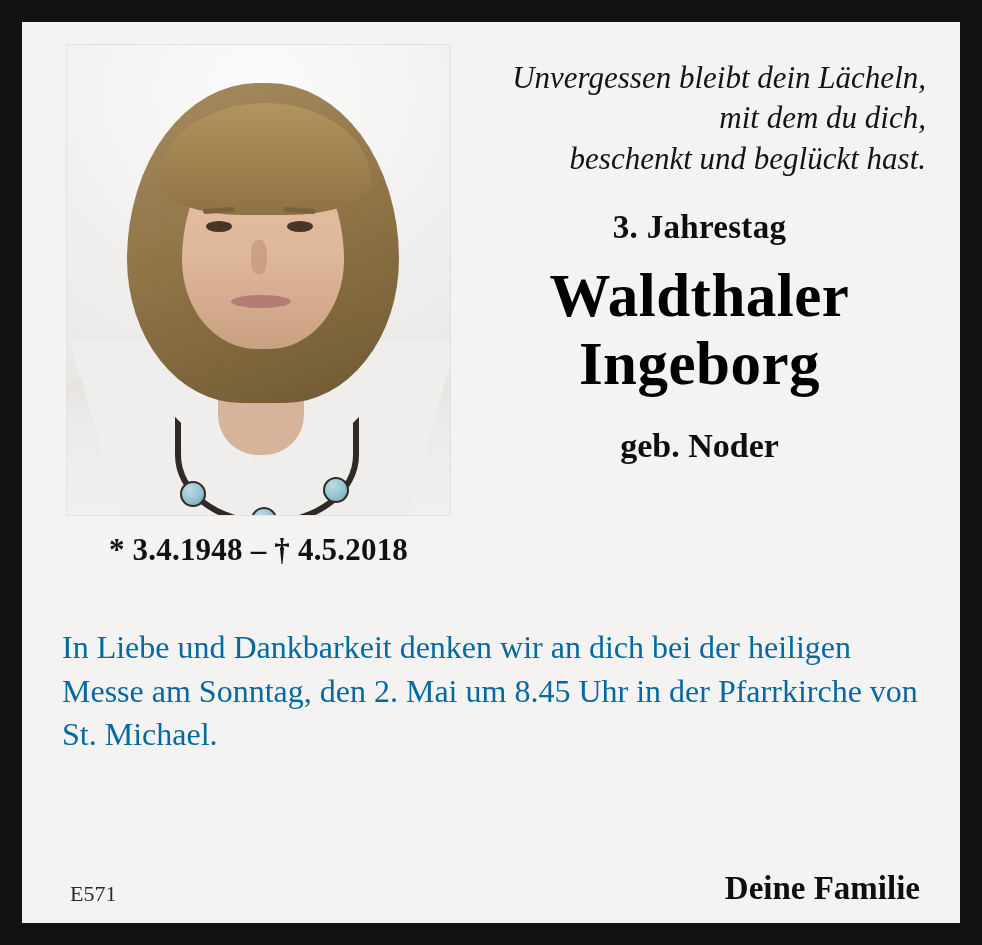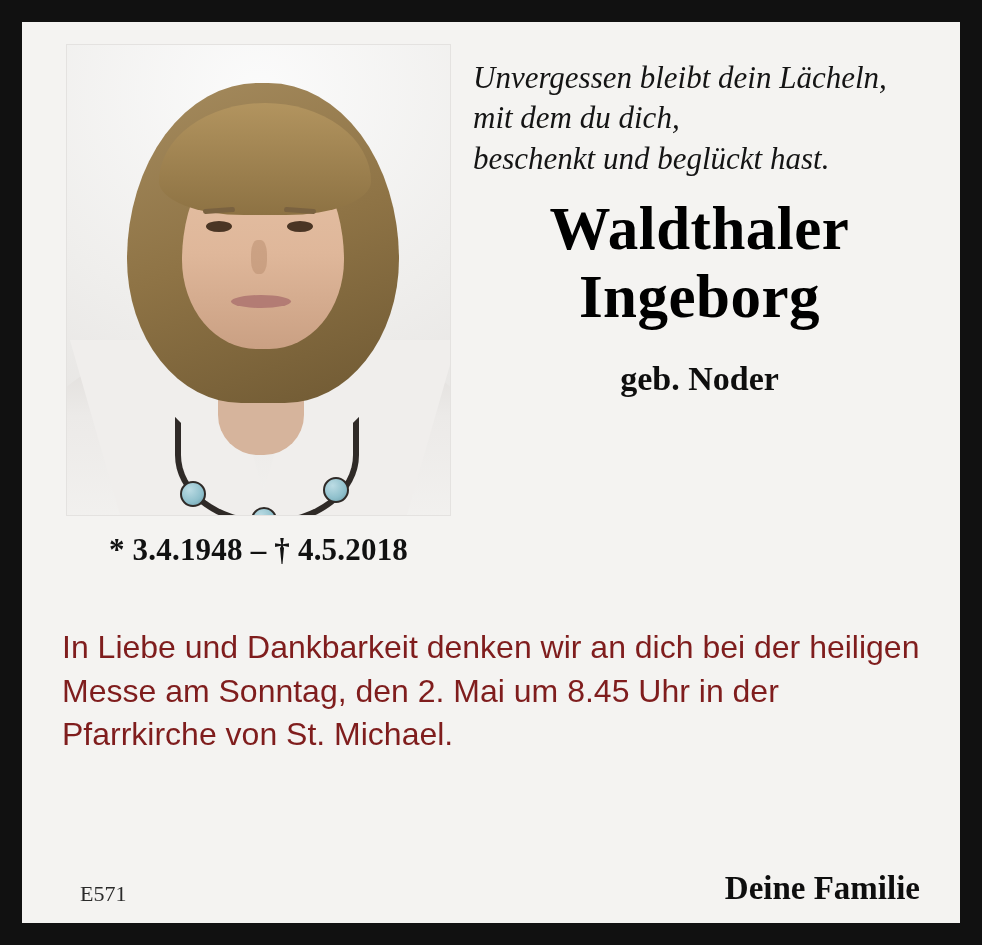--- a/index.html
+++ b/index.html
@@ -186,20 +186,21 @@
   .right-col {
     flex: 1 1 auto;
     padding: 14px 16px 0 22px;
   }
   .verse {
     font-family: "Liberation Serif", serif;
     font-style: italic;
     font-size: 31px;
     line-height: 1.30;
     color: #141414;
+    text-align: right;
   }
   .verse div { white-space: nowrap; }
   .anniversary {
     font-family: "Liberation Serif", serif;
     font-weight: bold;
     font-size: 33px;
     color: #0e0e0e;
     text-align: center;
     margin-top: 30px;
     letter-spacing: .3px;
@@ -218,32 +219,32 @@
     font-family: "Liberation Serif", serif;
     font-weight: bold;
     font-size: 34px;
     color: #0e0e0e;
     text-align: center;
     margin-top: 28px;
   }
 
   
   .body-text {
-    font-family: Liberation Sans, sans-serif;
+    font-family: Liberation Serif, serif;
     font-size: 32px;
     line-height: 1.36;
-    color: #7f1d1d;
+    color: #0369a1;
     padding: 58px 32px 0 40px;
   }
   .body-text p { margin: 0; }
 
   
   .footer {
     position: absolute;
-    left: 18px;
+    left: 8px;
     right: 0;
     bottom: 16px;
     display: flex;
     align-items: flex-end;
     justify-content: space-between;
     padding: 0 40px 0 40px;
     box-sizing: border-box;
   }
   .ref {
     font-family: "Liberation Serif", serif;
@@ -288,20 +289,21 @@
         </div>
         <div class="dates">* 3.4.1948 – † 4.5.2018</div>
       </div>
 
       <div class="right-col">
         <div class="verse">
           <div>Unvergessen bleibt dein Lächeln,</div>
           <div>mit dem du dich,</div>
           <div>beschenkt und beglückt hast.</div>
         </div>
+        <div class="anniversary">3. Jahrestag</div>
         <div class="name">
           <div>Waldthaler</div>
           <div>Ingeborg</div>
         </div>
         <div class="maiden">geb. Noder</div>
       </div>
 
     </div>
 
     <div class="body-text">

